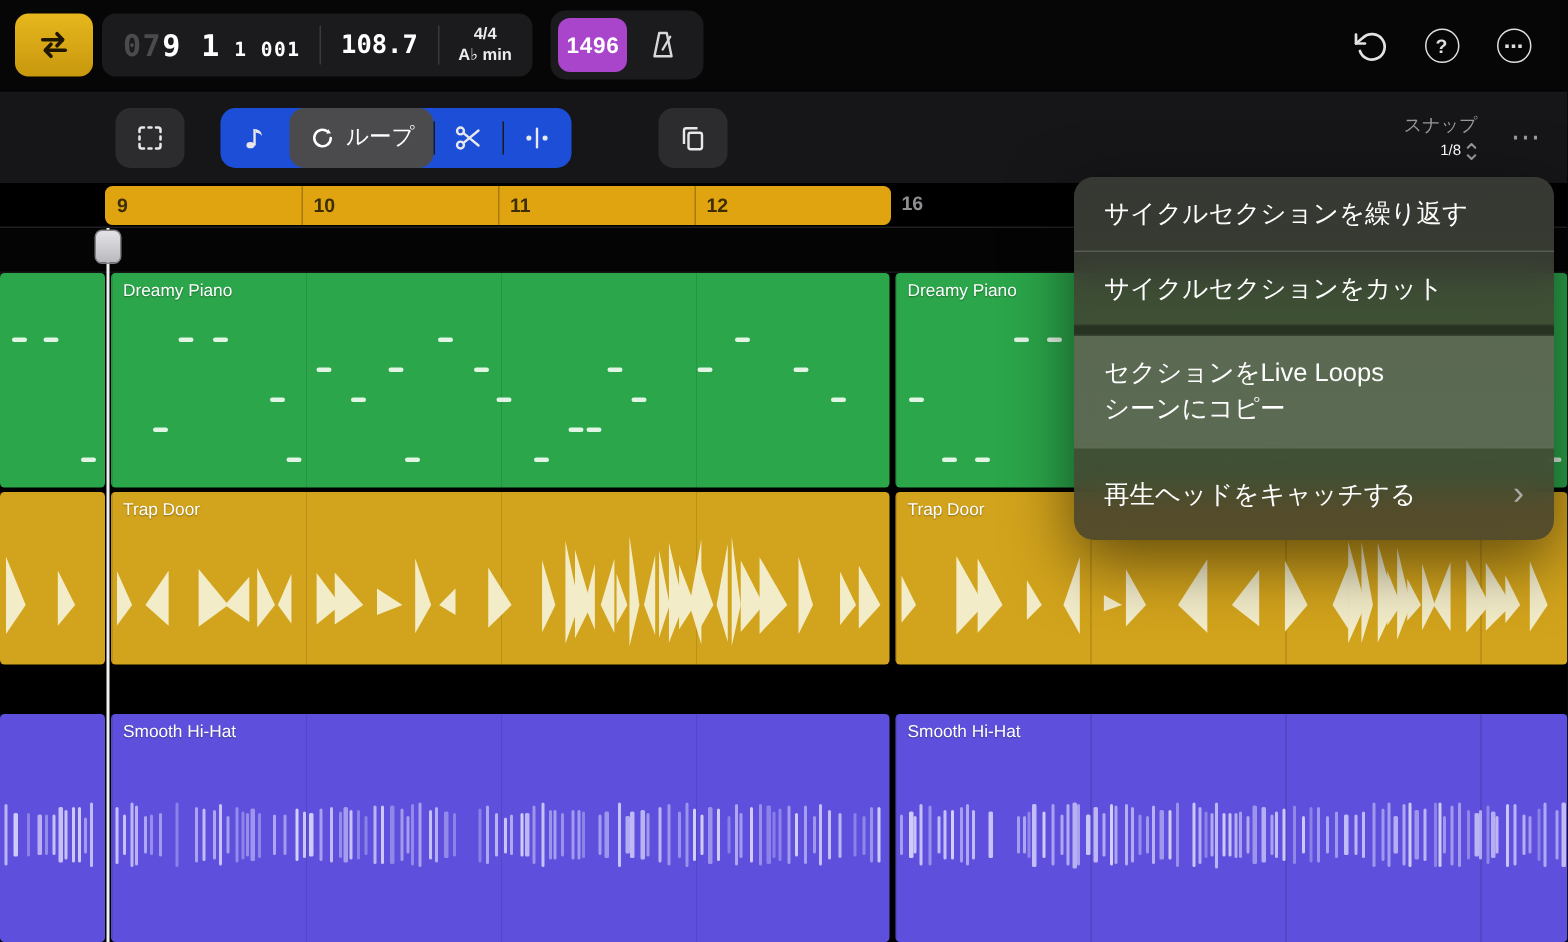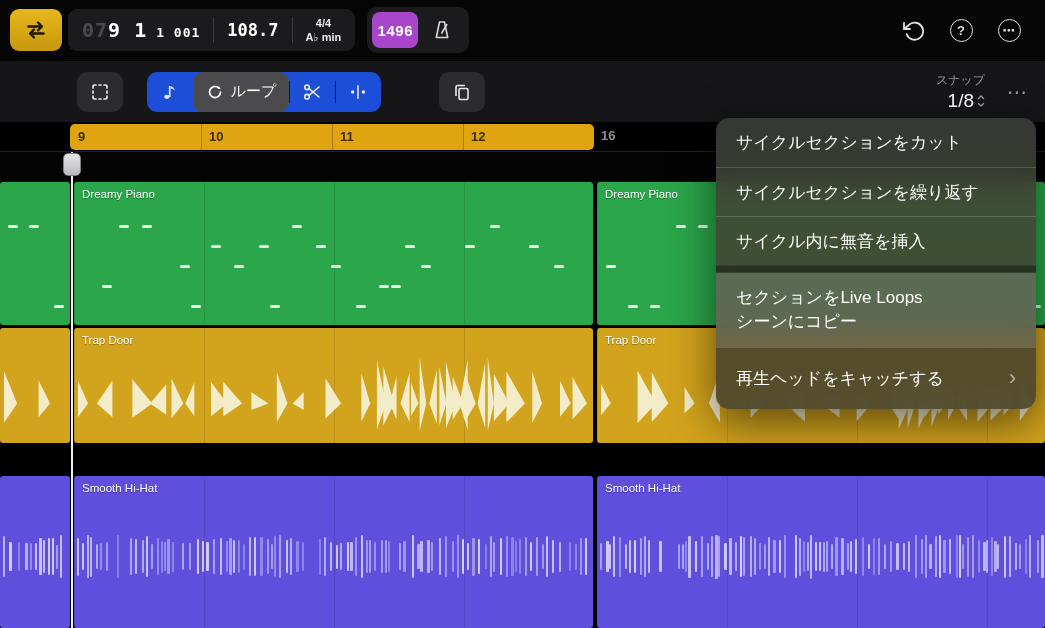--- a/index.html
+++ b/index.html
@@ -35,21 +35,21 @@
   .segmented{margin-left:24px;height:40px;border-radius:10px;background:#1d4ed8;display:flex;align-items:stretch;overflow:hidden;flex:none}
   .seg{width:46px;display:flex;align-items:center;justify-content:center;position:relative}
   .seg + .seg::before{content:"";position:absolute;left:0;top:9px;bottom:9px;width:1px;background:#1a1a1c}
   .seg.selected{width:96px;background:#4b4b4e;border-radius:10px;gap:7px}
   .seg.selected::before{display:none}
   .seg-label{font-size:15px;color:#fff;white-space:nowrap}
   .copybtn{margin-left:58px}
   .snap{text-align:right;margin-right:10px;flex:none}
   .snap-label{font-size:12px;color:#98989d}
   .snap-valrow{display:flex;align-items:center;justify-content:flex-end;gap:3px;margin-top:1px}
-  .snap-value{font-size:19px;color:#fff}
+  .snap-value{font-size:10px;color:#fff}
   .toolbar-more{width:44px;height:40px;font-size:20px;color:#98989d;margin-right:6px;display:flex;align-items:center;justify-content:center;flex:none}
 
   
   .timeline{position:absolute;top:122px;left:0;width:100%;height:506px;background:#000}
   .ruler{position:absolute;top:0;left:0;width:100%;height:30px;background:#000;border-bottom:1px solid #202020}
   .cycle-band{position:absolute;left:70px;top:2px;width:524px;height:26px;background:#e0a411;border-radius:5px}
   .bar-num{position:absolute;top:5px;font-size:13px;font-weight:700;color:#3d2e00}
   .band-line{position:absolute;top:0;bottom:0;width:1px;background:rgba(0,0,0,.25)}
   .bar-num-dark{position:absolute;left:601px;top:6px;font-size:13px;font-weight:600;color:#8e8e93}
   .ruler-strip{position:absolute;top:30px;left:0;width:100%;height:30px;background:#040404;border-bottom:1px solid #151515}
@@ -566,27 +566,24 @@
           </div>
       </div>
     </div>
 
     <div class="playhead-line"></div>
     <div class="playhead-handle"></div>
   </div>
 
   <div class="context-menu">
     <div class="menu-item">
+      <span>サイクルセクションを繰り返す</span>
+    </div>
+    <div class="menu-item">
       <span>サイクルセクションをカット</span>
-    </div>
-    <div class="menu-item">
-      <span>サイクルセクションを繰り返す</span>
-    </div>
-    <div class="menu-item">
-      <span>サイクル内に無音を挿入</span>
     </div>
     <div class="menu-group-sep"></div>
     <div class="menu-item tall">
       <span>セクションをLive Loopsシーンにコピー</span>
     </div>
     <div class="menu-item catch">
       <span>再生ヘッドをキャッチする</span>
       <span class="menu-chevron">›</span>
     </div>
   </div>

